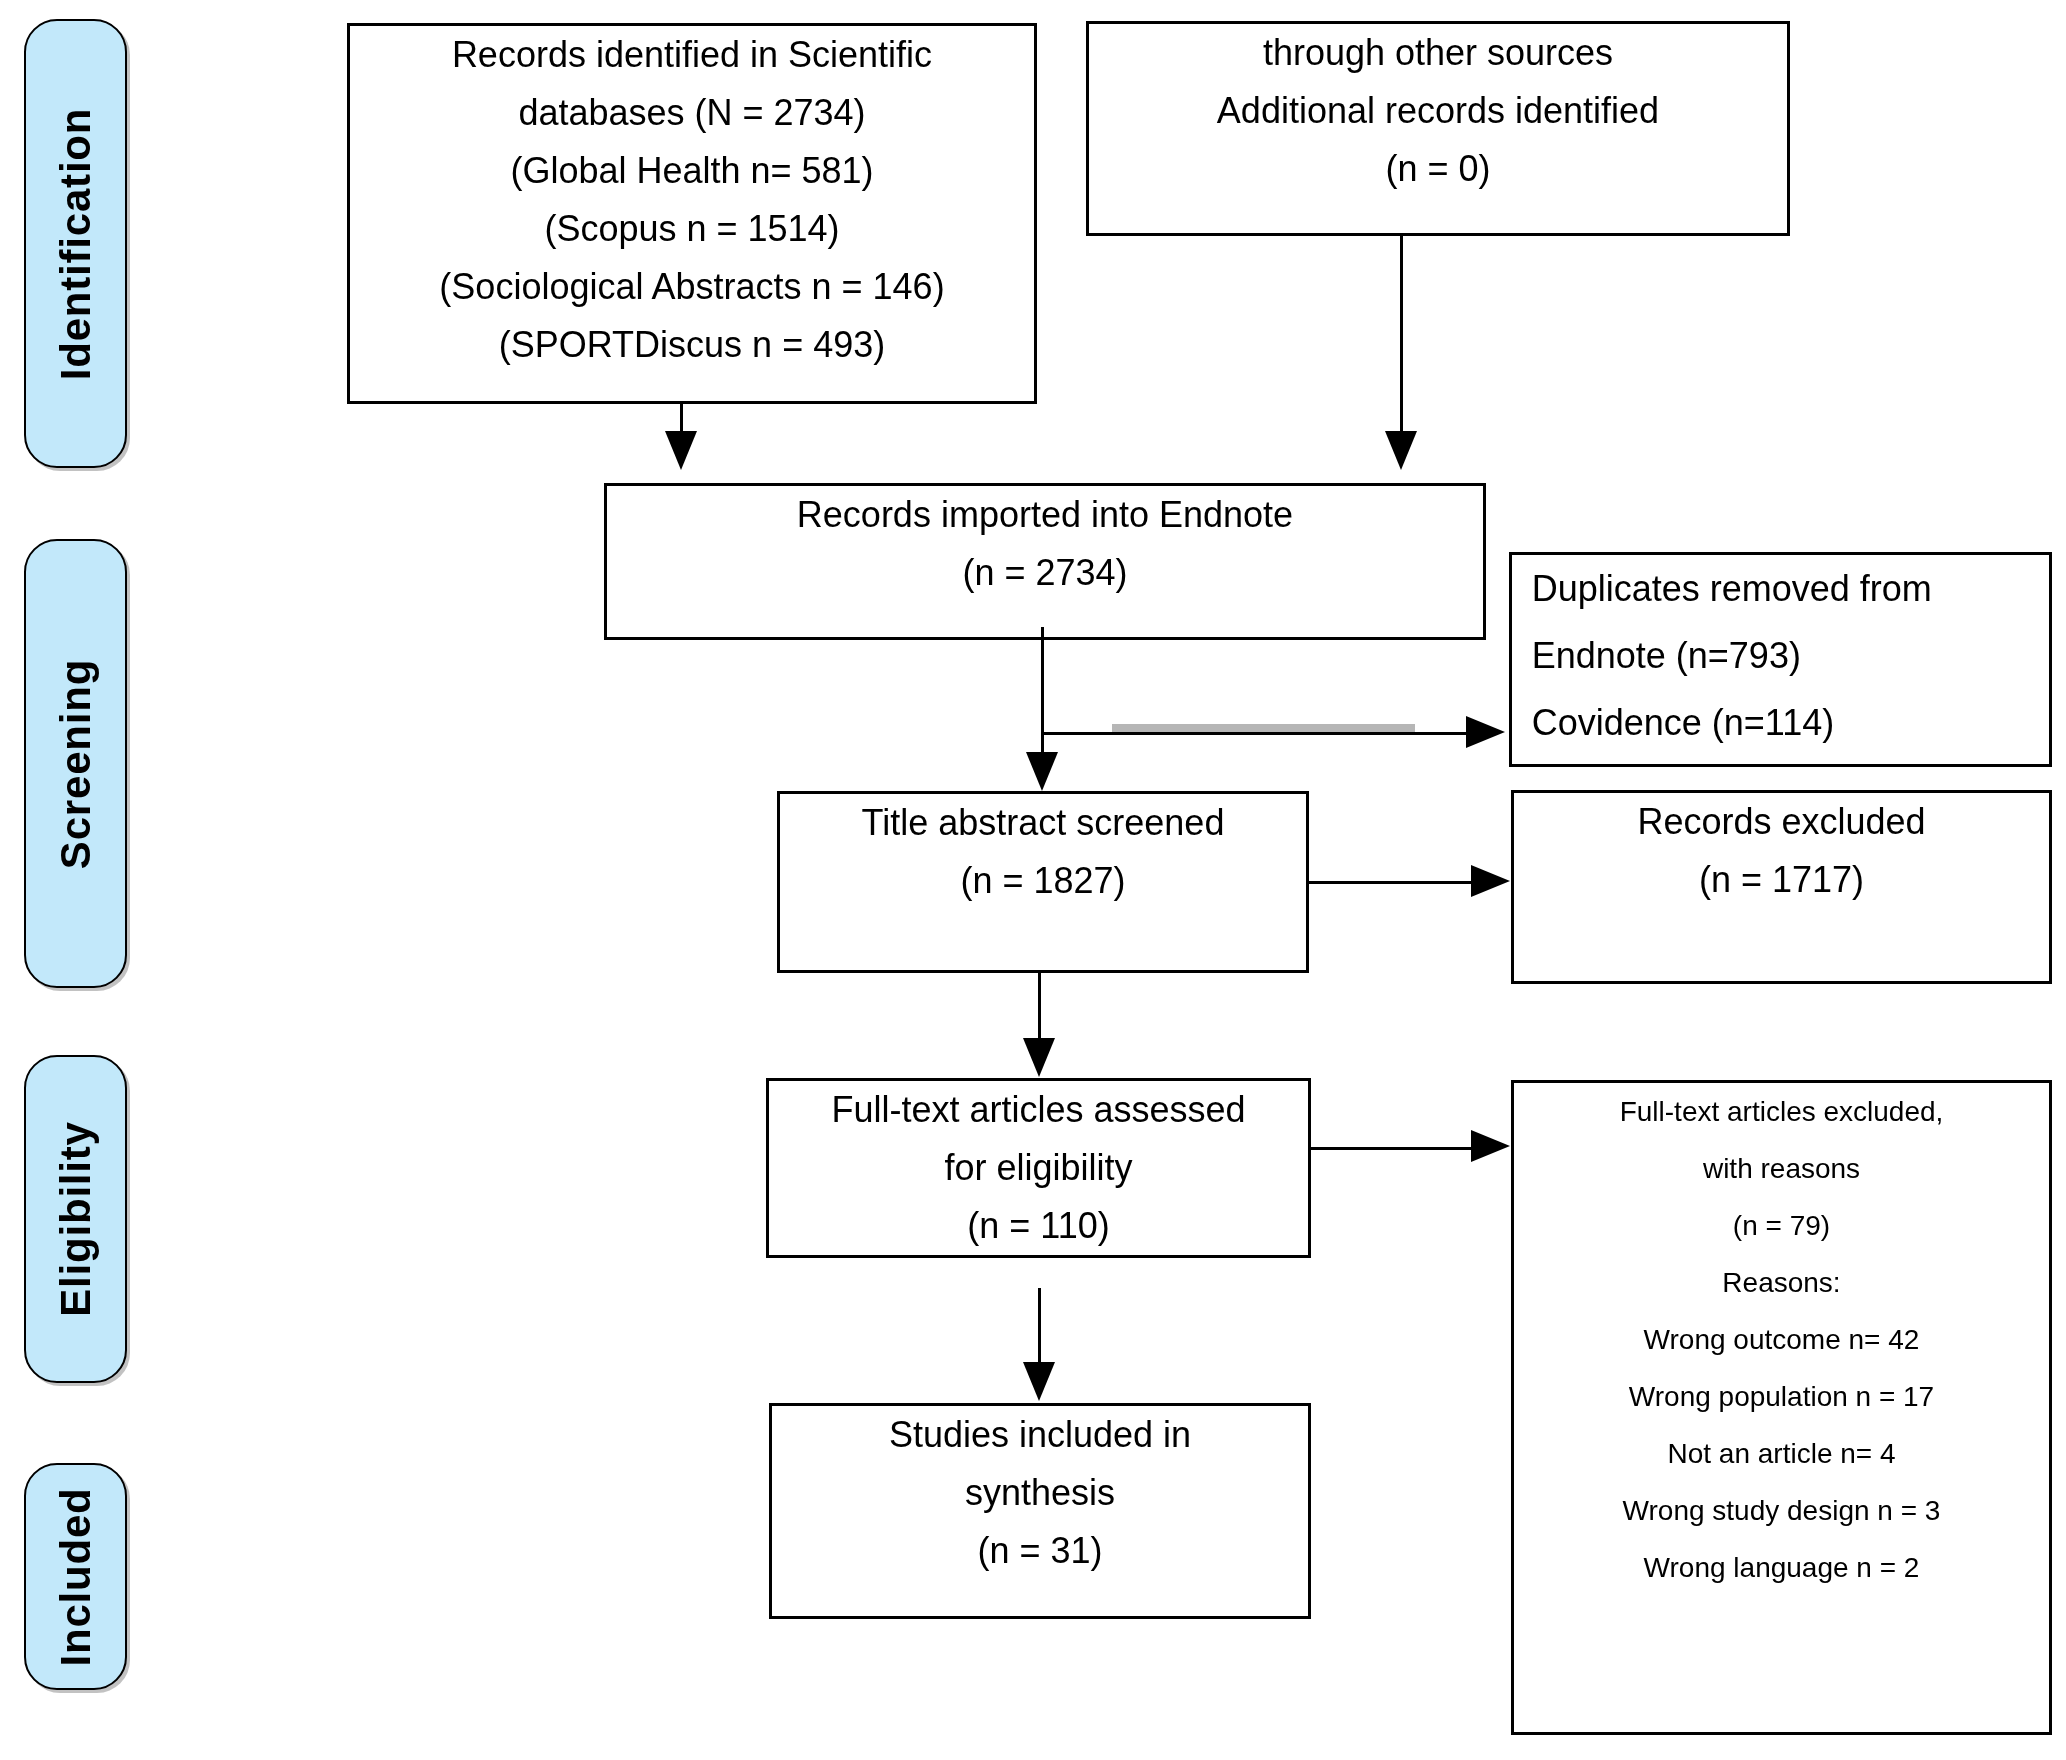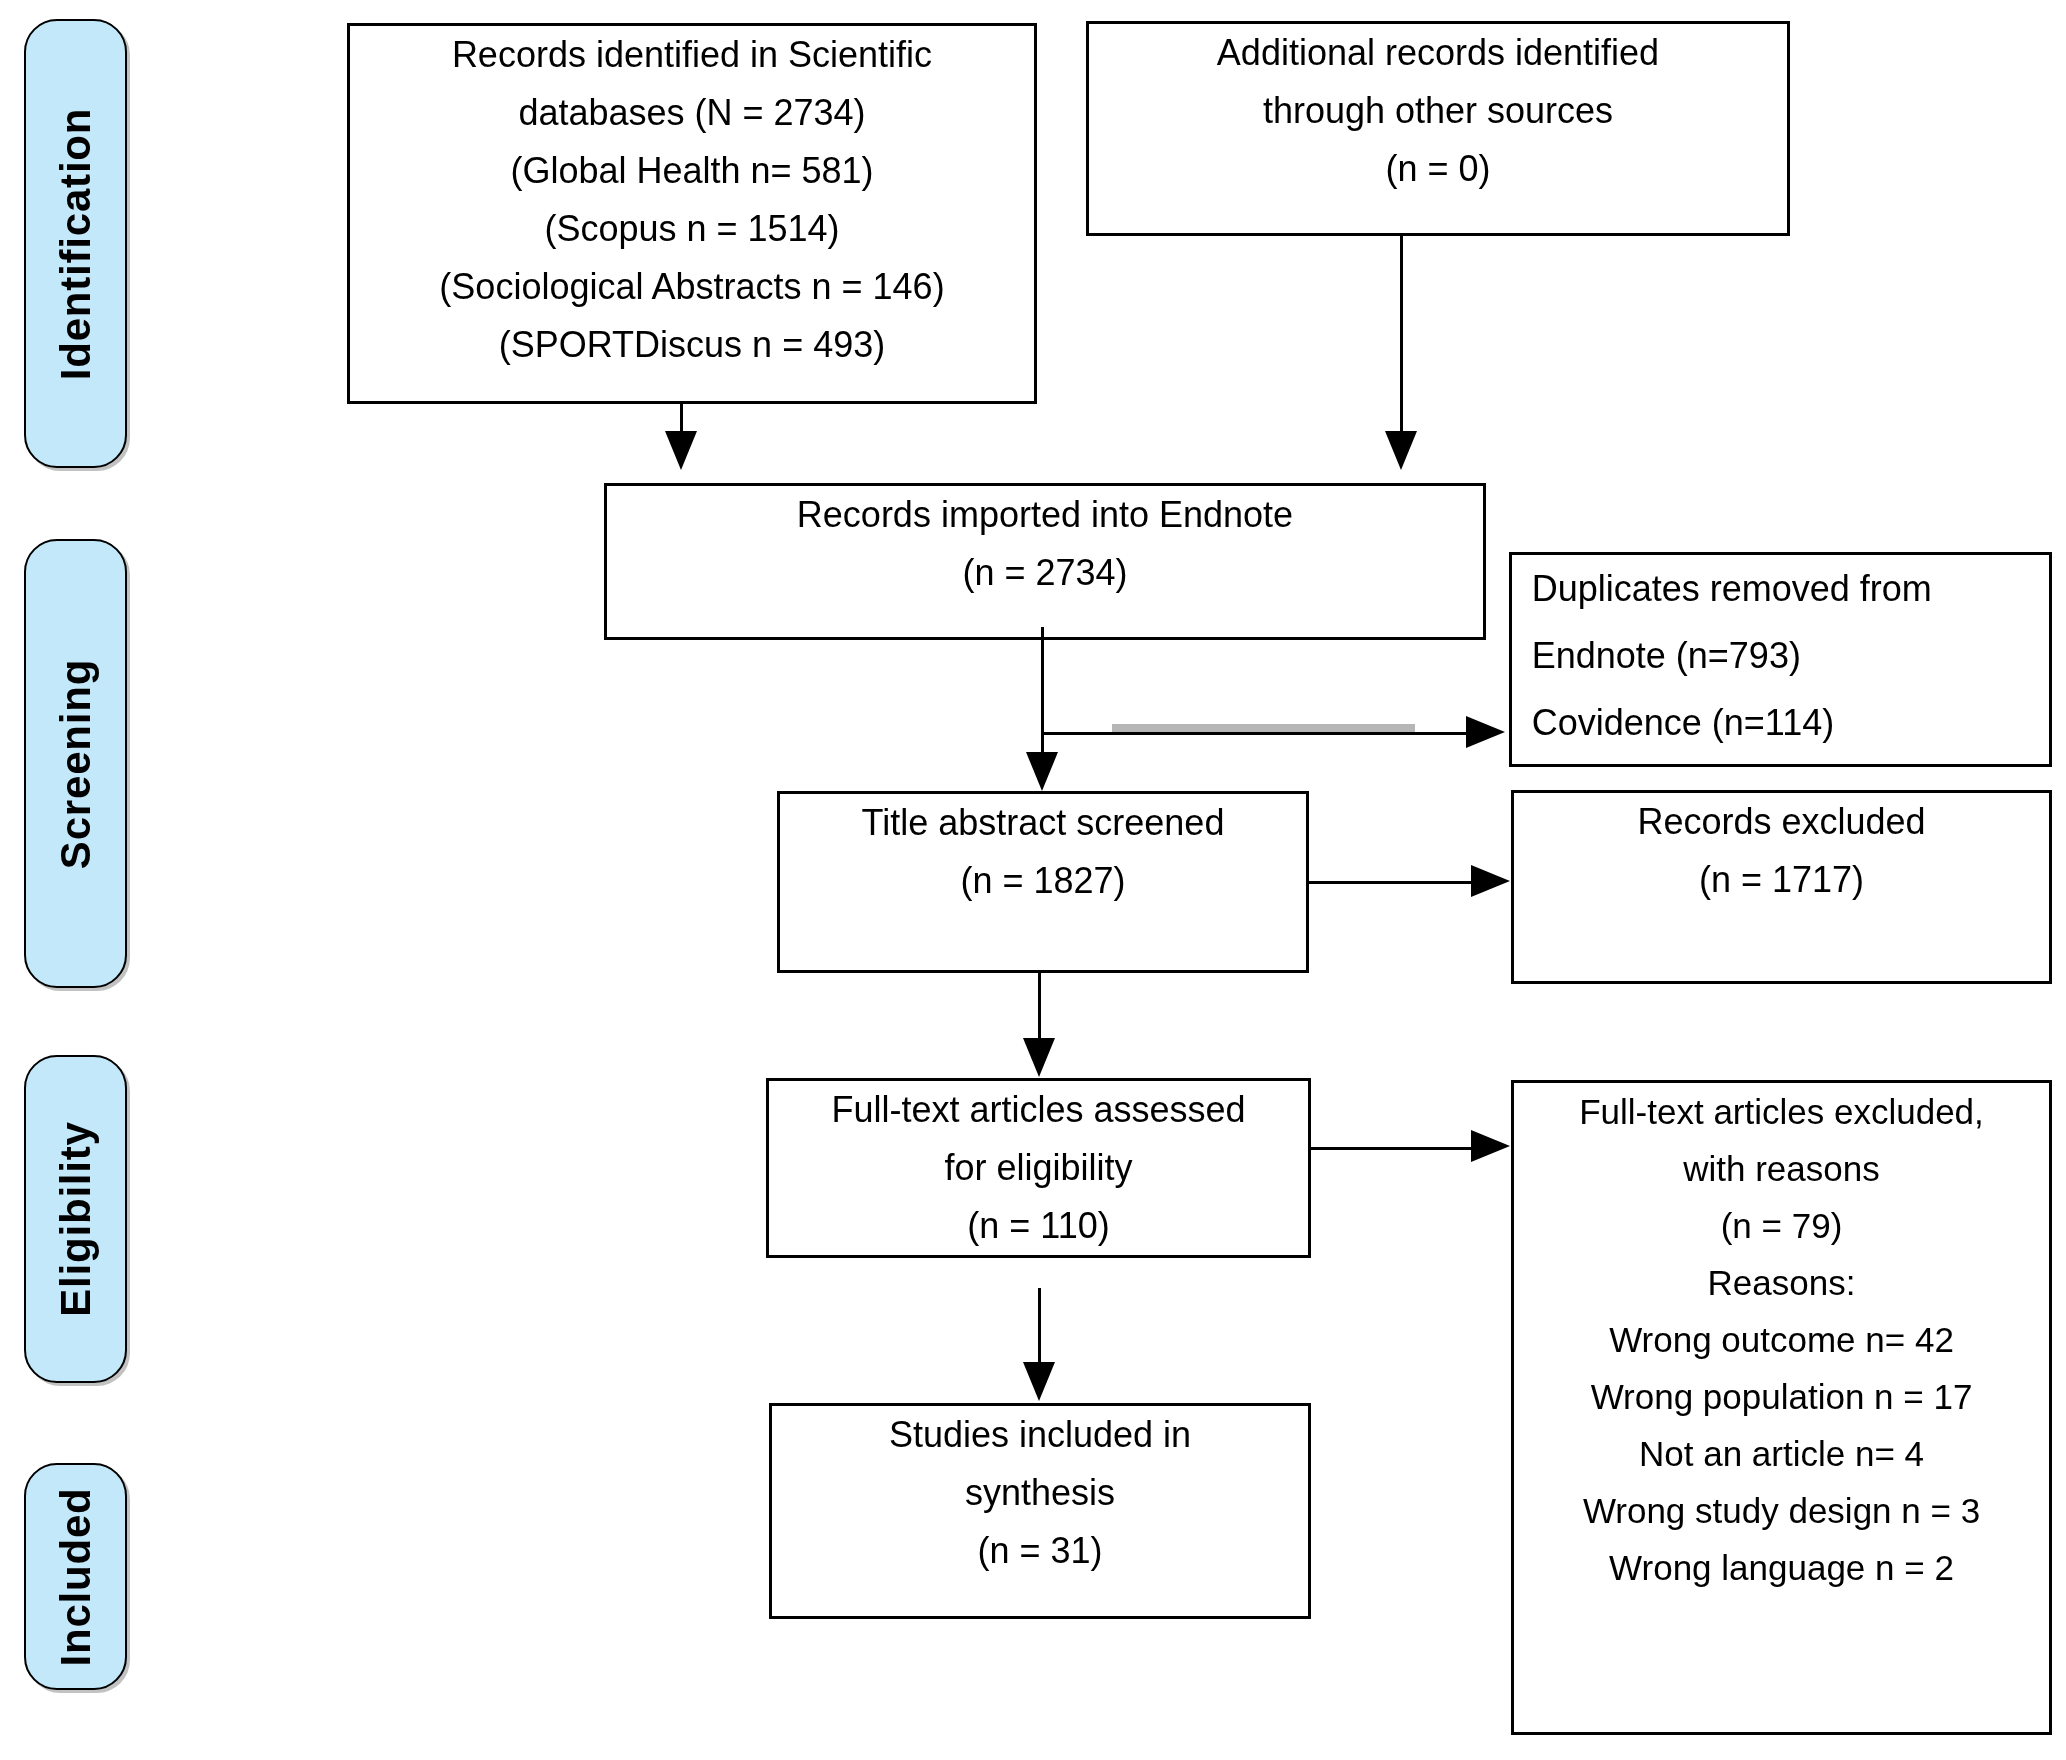--- a/index.html
+++ b/index.html
@@ -46,21 +46,21 @@
   #box-databases {left:347px;  top:23px;   width:690px;  height:381px;}
   #box-other     {left:1086px; top:21px;   width:704px;  height:215px;}
   #box-imported  {left:604px;  top:471px;  width:882px; height:157px;margin-top:12px;}
   #box-duplicates{left:1509px; top:552px;  width:543px;  height:215px;
                   align-items:flex-start;text-align:left;
                   padding:0 7.6px 0 19.7px;line-height:67px;}
   #box-title     {left:777px; top:791px; width:532px;  height:182px;}
   #box-excluded  {left:1511px; top:790px; width:541px;  height:194px;}
   #box-fulltext  {left:766px; top:1078px; width:545px;  height:180px;}
   #box-ftexcluded{left:1511px; top:1080px; width:541px;  height:655px;
-                  font-size:35px;line-height:57px;}
+                  font-size:28px;line-height:57px;}
   #box-synthesis {left:769px; top:1403px; width:542px;  height:216px;}
 
   
   .vline{position:absolute;width:3px;background:var(--arrow-color,#000);}
   .hline{position:absolute;height:3px;background:var(--arrow-color,#000);}
   .head-down{
     position:absolute;width:0;height:0;
     border-left:16.6px solid transparent;
     border-right:16.6px solid transparent;
     border-top:39px solid var(--arrow-color,#000);
@@ -112,22 +112,22 @@
 
   <div class="box" id="box-databases">
       <div class="line">Records identified in Scientific</div>
       <div class="line">databases (N = 2734)</div>
       <div class="line">(Global Health n= 581)</div>
       <div class="line">(Scopus n = 1514)</div>
       <div class="line">(Sociological Abstracts n = 146)</div>
       <div class="line">(SPORTDiscus n = 493)</div>
     </div>
   <div class="box" id="box-other">
+      <div class="line">through other sources</div>
       <div class="line">Additional records identified</div>
-      <div class="line">through other sources</div>
       <div class="line">(n = 0)</div>
     </div>
   <div class="box" id="box-imported">
       <div class="line">Records imported into Endnote</div>
       <div class="line">(n = 2734)</div>
     </div>
   <div class="box" id="box-duplicates">
       <div class="line">Duplicates removed from</div>
       <div class="line">Endnote (n=793)</div>
       <div class="line">Covidence (n=114)</div>

